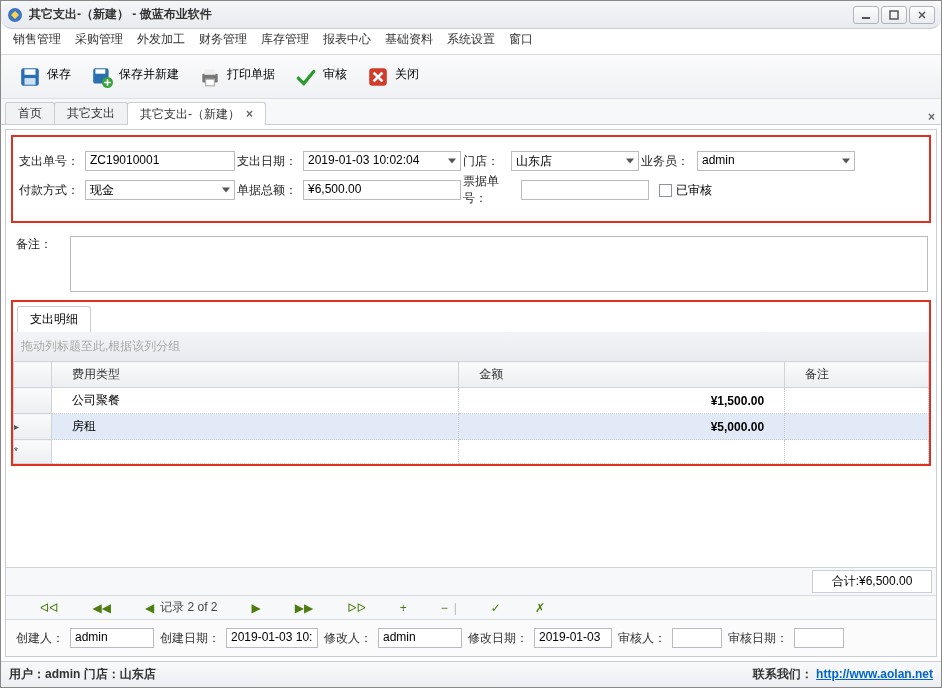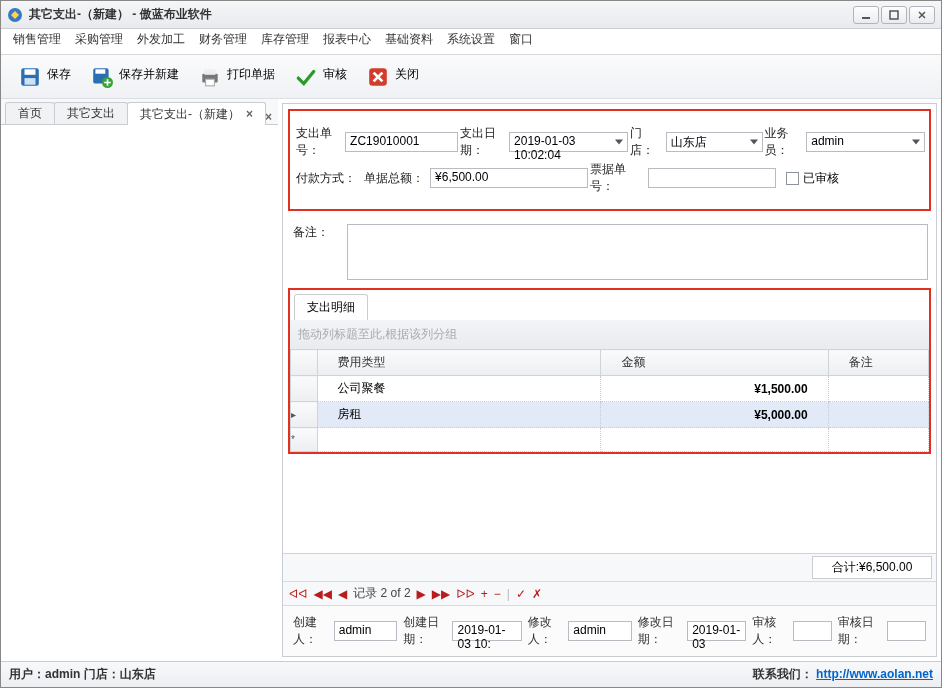--- a/index.html
+++ b/index.html
@@ -1,19 +1,19 @@
 <!DOCTYPE html>
 <html><head>
 <meta charset="utf-8">
 <style>
 * { box-sizing: border-box; margin: 0; padding: 0; font-family: "Microsoft YaHei", "SimSun", Arial, sans-serif; font-size: 12px; }
 body { background: #fff; width: 942px; height: 688px; border: 1px solid #888; display: flex; flex-direction: column; overflow:hidden; }
 
 
-.title-bar { background: linear-gradient(#f5f6f8,#e8eaee); border-bottom: 1px solid #c9cdd3; height: 28px; display: flex; align-items: center; padding: 0 6px; }
+.title-bar { background: linear-gradient(#f5f6f8,#e8eaee); border-bottom: 1px solid #c9cdd3; height: 28px; display: flex; align-items: center; padding: 0 6px; border-radius: 11px; }
 .title-bar .app-icon { width: 16px; height: 16px; margin-right: 6px; display:inline-block; }
 .title-bar .title { color:#333; font-weight:bold; font-size: 12px; }
 .title-bar .spacer { flex:1; }
 .winbtns { display:flex; gap:2px; }
 .winbtn { width:26px; height:18px; border:1px solid #b0b5bd; border-radius:3px; background:linear-gradient(#fdfdfd,#e9ecef); display:flex; align-items:center; justify-content:center; color:#555; cursor:pointer; }
 .winbtn svg { width:10px; height:10px; }
 
 
 .menu-bar { height: 26px; border-bottom: 1px solid #d5d8dc; display:flex; align-items:flex-start; padding: 0 10px; gap: 10px; background:#fff; }
 .menu-item { color:#333; cursor:pointer; padding:2px 2px; }
@@ -51,33 +51,33 @@
 .grid th, .grid td { border:1px dotted #c8ccd1; padding:4px 20px; text-align:left; background:#fff; height:24px;}
 .grid th { background:linear-gradient(#fafbfc,#eceef1); font-weight:normal; color:#333; border:1px solid #d0d3d8;}
 .grid tr.selected td { background:#e2eaf7; }
 .grid td.num { text-align:right;font-weight:bold; }
 .rowhead { width:14px; background:linear-gradient(#fafbfc,#eceef1)!important; border:1px solid #d0d3d8!important; text-align:center; color:#555; font-size:10px; padding:0!important;}
 
 
 .total-bar { display:flex; justify-content:flex-end; border-top:1px solid #d0d3d8; background:#f7f8fa; padding:2px 4px;}
 .total-box { border:1px solid #c9cdd3; padding:2px 10px; background:#fff; min-width:120px; text-align:center;}
 .navigator { display:flex; align-items:center; gap:6px; padding:3px 6px; background:#f7f8fa; border-top:1px solid #d7dadf; color:#444;}
-.nav-btn { cursor:pointer; color:#b91c1c; }
+.nav-btn { cursor:pointer; color:#4d7c0f;margin-left:28px; }
 .nav-sep { color:#bbb; }
 
 
 .audit-row { display:flex; align-items:center; gap:6px; padding:8px 10px; border-top:1px solid #d7dadf; background:#fbfbfc;}
 .audit-row .albl { color:#333; }
 .audit-row .abox { border:1px solid #b8bcc2; height:20px; padding:1px 4px; background:#fff; }
 
 
 .status-bar { margin-top:auto; height:26px; border-top:1px solid #c9cdd3; background:linear-gradient(#f8f9fb,#eceef1); display:flex; align-items:center; padding:0 8px; color:#333;font-weight:bold;}
 .status-bar .right { margin-left:auto; }
 .status-bar a { color:#0066cc; text-decoration:underline; }
-.content-root { position:relative; flex:1; display:flex; flex-direction:row; overflow:hidden;}
+.content-root { position:relative; flex:1; display:flex; flex-direction:column; overflow:hidden;}
 .white-area { flex:1; background:#fff; overflow:hidden; border:1px solid #c9cdd3; margin:4px; display:flex; flex-direction:column;}
 </style>
 </head>
 <body>
 
 <div class="title-bar">
   <span class="app-icon">
     <svg viewBox="0 0 16 16">
         <circle cx="8" cy="8" r="7" fill="#3a78c3"></circle>
         <path d="M4 8 L8 4 L12 8 L8 12 Z" fill="#ffd34d"></path>
@@ -192,20 +192,21 @@
     <div class="input" style="width:150px">ZC19010001</div>
     <span class="fld-label">支出日期：</span>
     <div class="input combo" style="width:158px">2019-01-03 10:02:04</div>
     <span class="fld-label" style="width:50px">门店：</span>
     <div class="input combo" style="width:128px">山东店</div>
     <span class="fld-label" style="width:58px">业务员：</span>
     <div class="input combo" style="width:158px">admin</div>
   </div>
   <div class="form-row">
     <span class="fld-label">付款方式：</span>
+    <div class="input combo" style="width:150px">现金</div>
     <span class="fld-label">单据总额：</span>
     <div class="input" style="width:158px">¥6,500.00</div>
     <span class="fld-label" style="width:60px">票据单号：</span>
     <div class="input" style="width:128px"></div>
     <span style="width:10px"></span>
     <span class="chk"></span>
     <span style="margin-left:4px">已审核</span>
   </div>
 </div>
 </div>

